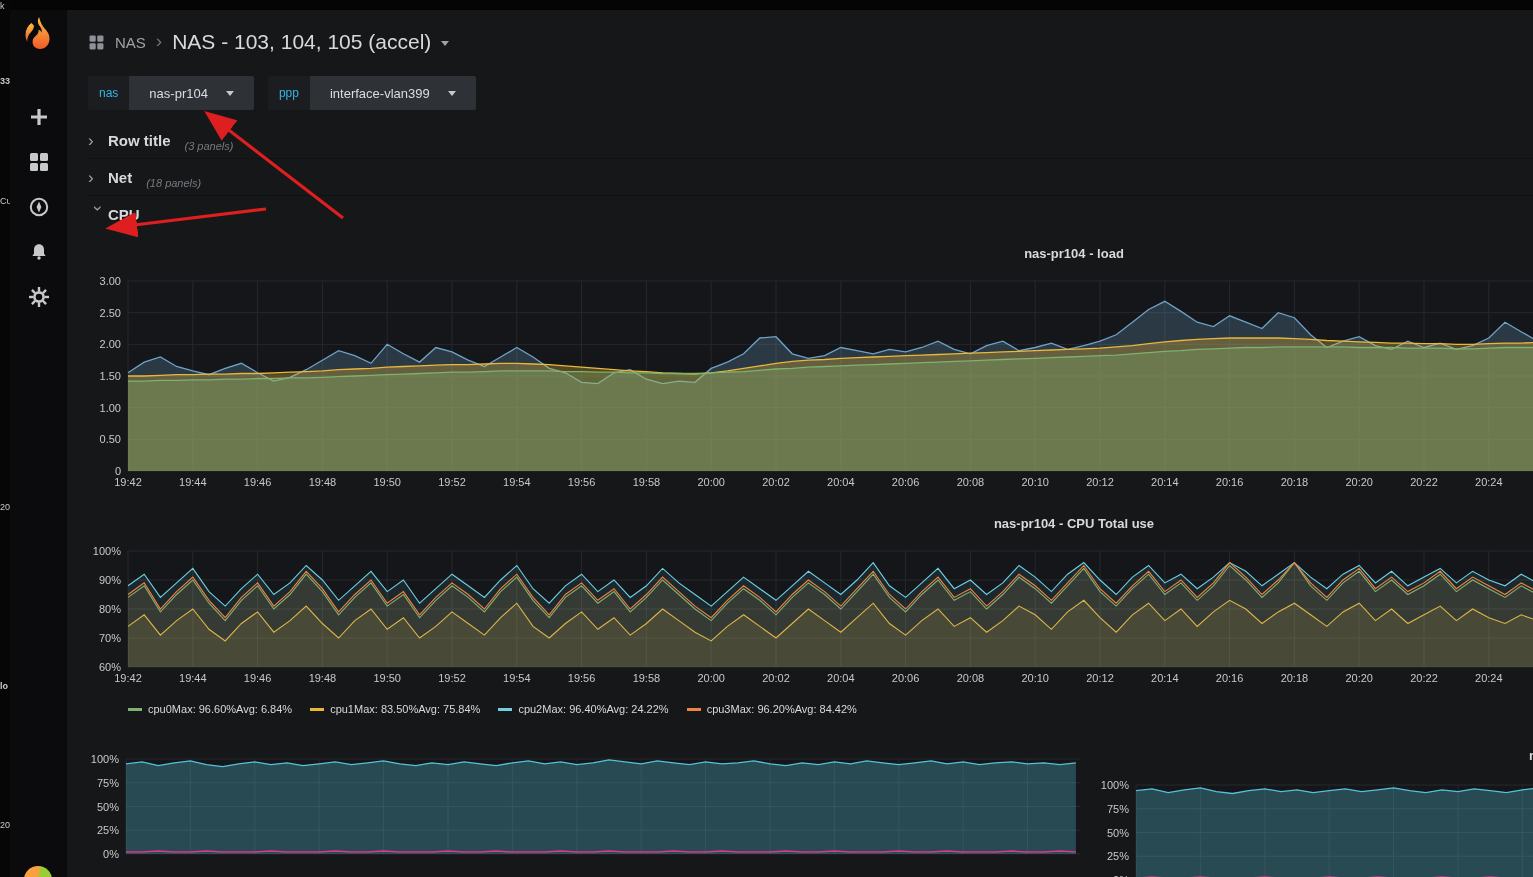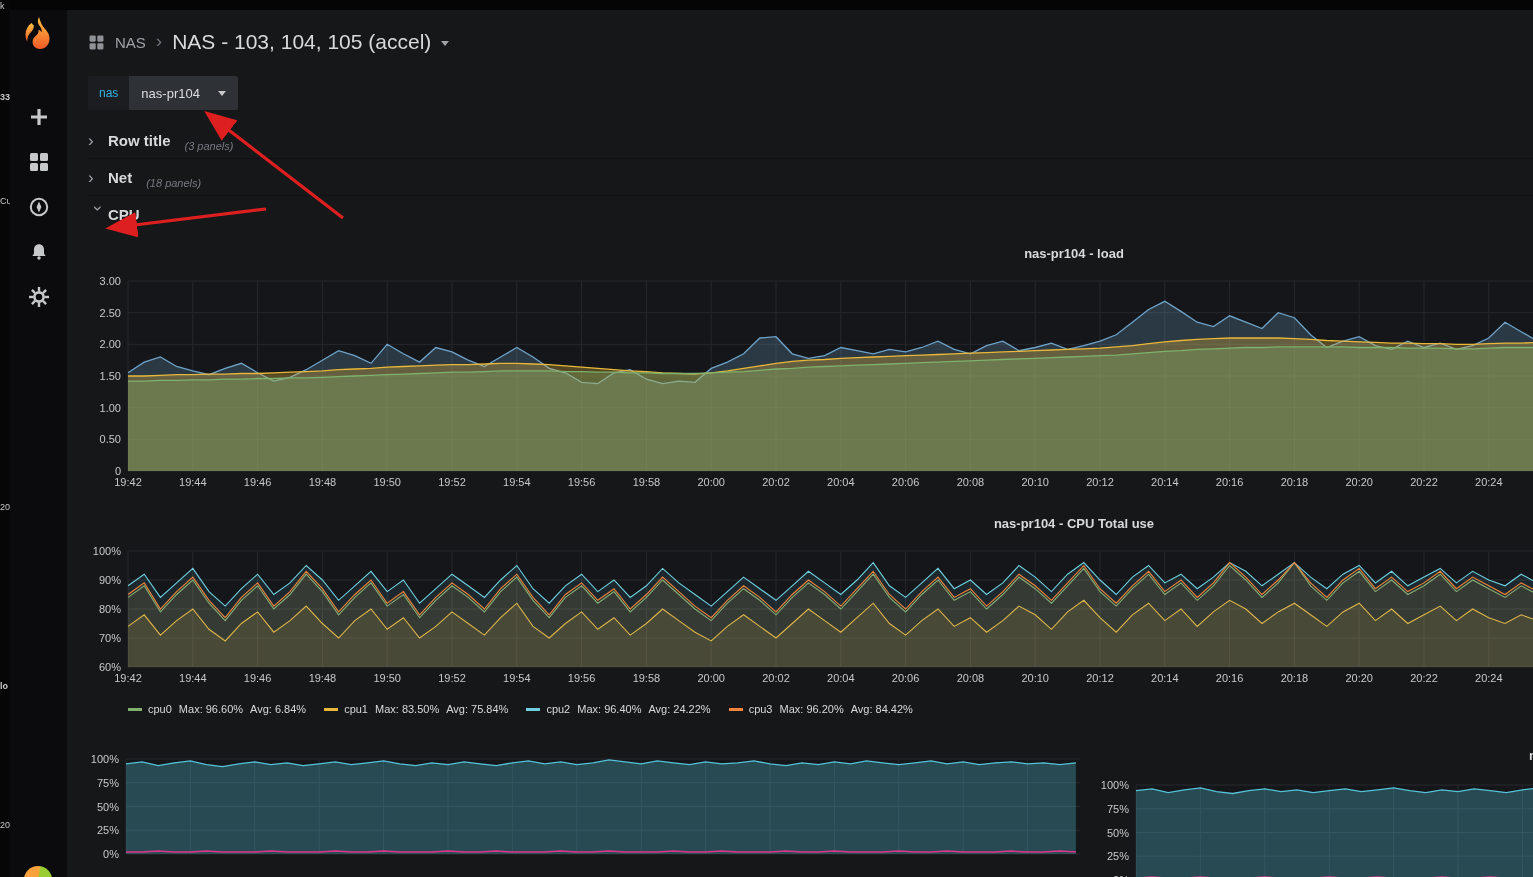--- a/index.html
+++ b/index.html
@@ -3,21 +3,21 @@
 <meta charset="utf-8">
 <style>
   html,body{margin:0;padding:0;width:1533px;height:877px;overflow:hidden;background:#161719;
     font-family:"Liberation Sans",sans-serif;color:#d8d9da;}
   *{box-sizing:border-box;}
   svg text{font-family:"Liberation Sans",sans-serif;}
 
   .top-strip{position:absolute;left:0;top:0;width:1533px;height:10px;background:#050505;z-index:5;}
   .artifact-strip{position:absolute;left:0;top:0;width:10px;height:877px;background:#060607;z-index:6;overflow:hidden;}
   .frag{position:absolute;left:0;color:#c9c9c9;font-size:9px;white-space:nowrap;}
-  .f0{top:1px;} .f1{top:92px;font-weight:bold;} .f2{top:196px;} .f3{top:502px;} .f4{top:681px;font-weight:bold;} .f5{top:820px;}
+  .f0{top:1px;} .f1{top:76px;font-weight:bold;} .f2{top:196px;} .f3{top:502px;} .f4{top:681px;font-weight:bold;} .f5{top:820px;}
 
   .sidebar{position:absolute;left:10px;top:0;width:57px;height:877px;background:#0b0b0d;z-index:4;
     display:flex;flex-direction:column;align-items:center;}
   .logo{margin-top:14px;width:40px;height:40px;cursor:pointer;}
   .side-icons{margin-top:52px;display:flex;flex-direction:column;align-items:center;gap:23px;}
   .side-icon{width:22px;height:22px;display:flex;align-items:center;justify-content:center;cursor:pointer;}
   .bottom-orb{position:absolute;left:14px;bottom:-17px;width:28px;height:28px;border-radius:50%;
     background:linear-gradient(100deg,#f9a13c 0 48%,#9acd32 52% 100%);cursor:pointer;}
 
   .content{margin-left:67px;padding-left:21px;width:2110px;position:relative;}
@@ -26,42 +26,42 @@
   .bc-root{color:#9fa2a6;font-size:15px;cursor:pointer;}
   .bc-sep{color:#6e7278;font-size:19px;line-height:1;margin-top:-3px;}
   .bc-title{color:#d8d9da;font-size:21px;cursor:pointer;}
   .caret-down{width:0;height:0;border-left:4px solid transparent;border-right:4px solid transparent;
     border-top:5px solid #9fa2a6;margin-top:3px;}
 
   .variables-row{display:flex;gap:14px;margin-top:16px;height:34px;align-items:stretch;}
   .var-chip{display:flex;border-radius:2px;overflow:hidden;}
   .var-label{background:#1b1d20;color:#33b5e5;font-size:12px;display:flex;align-items:center;padding:0 11px;}
   .var-value{background:#2e3136;color:#dcdde0;font-size:13px;display:flex;align-items:center;gap:18px;
-    padding:0 12px;cursor:pointer;}
+    padding:0 20px;cursor:pointer;}
   .var-value .caret-down{border-top-color:#c7c8ca;margin-top:1px;}
 
   .rows-container{margin-top:12px;}
   .row-header{display:flex;align-items:center;height:37px;cursor:pointer;border-bottom:1px solid #101113;}
   .chev{width:20px;color:#9fa2a6;font-size:17px;line-height:1;display:inline-block;}
   .row-header.expanded .chev{transform:rotate(90deg) translateX(1px);}
   .row-title{font-size:15px;font-weight:700;color:#d8d9da;}
   .row-count{margin-left:14px;font-size:11px;font-style:italic;color:#757a80;margin-top:12px;}
 
   .panel{position:relative;}
   .panel-title{height:26px;line-height:26px;text-align:center;color:#d8d9da;font-size:13px;font-weight:600;
     cursor:pointer;white-space:nowrap;overflow:hidden;}
   .panel-load{width:1972px;margin-top:8px;}
   .panel-cpu-total{width:1972px;margin-top:14px;}
   .bottom-row{display:flex;gap:10px;margin-top:26px;}
   .panel-bottom{width:1000px;}
 
   .legend{display:flex;align-items:center;gap:18px;margin:8px 0 0 40px;font-size:11px;color:#d8d9da;height:16px;}
   .legend-item{display:flex;align-items:center;cursor:pointer;white-space:nowrap;}
   .legend-dash{width:14px;height:3px;margin-right:6px;display:inline-block;}
-  .legend-item span.val{margin-left:7px;}
+  .legend-item span.val{}
 
   .annotation-layer{position:absolute;left:0;top:0;width:1533px;height:877px;z-index:60;pointer-events:none;}
 </style>
 </head>
 <body>
 
 <div class="top-strip"></div>
 
 <div class="artifact-strip">
   <span class="frag f0">k</span>
@@ -144,20 +144,27 @@
     <span class="bc-sep">›</span>
     <span class="bc-title">NAS - 103, 104, 105 (accel)</span>
     <span class="caret-down"></span>
   </div>
 
   <div class="variables-row">
     <div class="var-chip">
       <span class="var-label">nas</span>
       <span class="var-value">
         <span>nas-pr104</span>
+        <span class="caret-down"></span>
+      </span>
+    </div>
+    <div class="var-chip">
+      <span class="var-label">ppp</span>
+      <span class="var-value">
+        <span>interface-vlan399</span>
         <span class="caret-down"></span>
       </span>
     </div>
   </div>
 
   <div class="rows-container">
     <div class="row-header">
       <span class="chev">›</span>
       <span class="row-title">Row title</span>
       <span class="row-count">(3 panels)</span>

